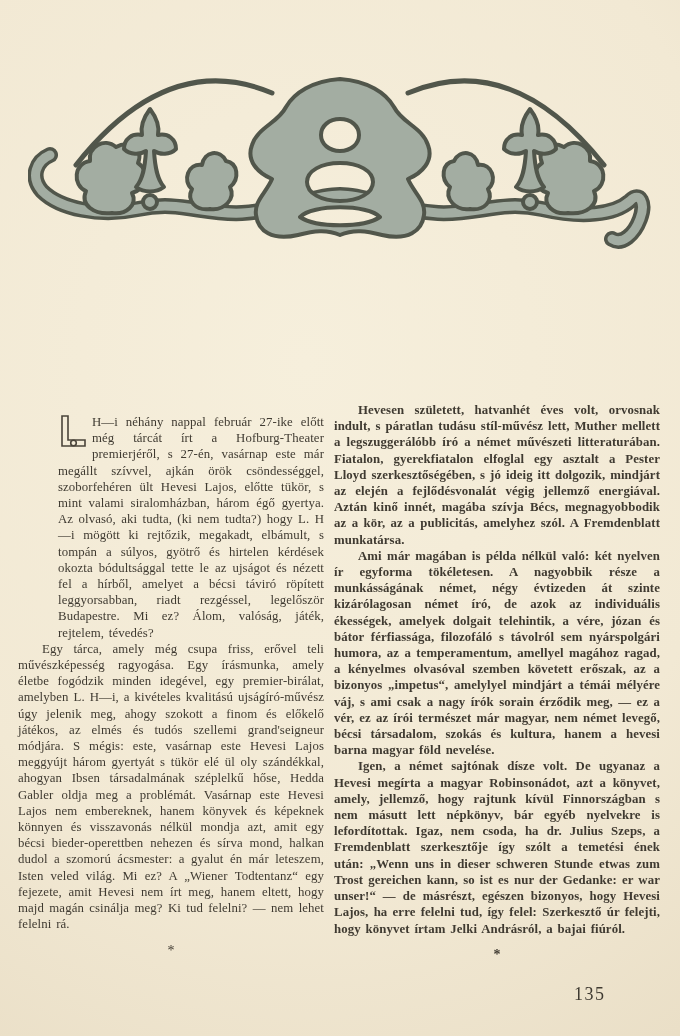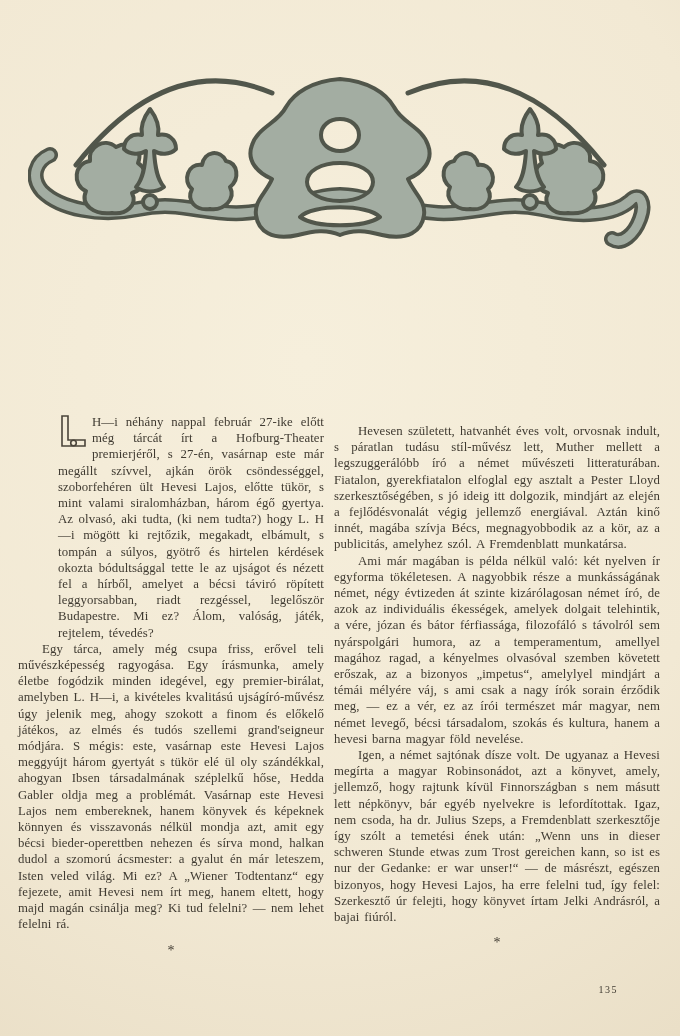--- a/index.html
+++ b/index.html
@@ -9,31 +9,31 @@
     background:radial-gradient(120% 90% at 45% 35%, #f6efdc 0%, #f2e9d4 55%, #eadfc7 85%, #e0d5b8 100%);
   }
   .ornament{position:absolute;left:28px;top:50px;width:624px;height:220px;}
   .blob{fill:#a3ada2;stroke:#51564b;stroke-width:4;stroke-linejoin:round;}
   .thinarc{fill:none;stroke:#51564b;stroke-width:5;stroke-linecap:round;}
   .ribbon-dark{fill:none;stroke:#51564b;stroke-width:16;stroke-linecap:round;stroke-linejoin:round;}
   .ribbon-light{fill:none;stroke:#a3ada2;stroke-width:9;stroke-linecap:round;stroke-linejoin:round;}
   .crown{fill:#a3ada2;stroke:#51564b;stroke-width:4;stroke-linejoin:round;fill-rule:evenodd;}
   .col{position:absolute;color:#3f3a31;}
   .col-left{left:18px;top:414px;width:306px;}
-  .col-right{left:334px;top:423px;width:326px;}
+  .col-right{left:334px;top:402px;width:326px;font-weight:bold;}
   .heading{margin:0 0 26px 0;font-family:"Liberation Sans",sans-serif;font-weight:500;
     font-size:15.5px;letter-spacing:2.6px;color:#48423a;}
   .heading span{display:inline-block;transform:scaleY(1.22);transform-origin:left top;}
   .col p{margin:0;text-align:justify;text-indent:24px;
     font-size:12.8px;line-height:16.2px;word-spacing:1.5px;letter-spacing:0.1px;color:#3f3a31;}
   .col p.first{text-indent:0;margin-left:40px;}
   .dropcap{float:left;width:30px;height:34px;margin:1px 4px 0 0;}
   .divider{margin-top:10px;text-align:center;font-size:14px;color:#3f3a31;}
-  .pageno{position:absolute;left:574px;top:984px;width:44px;font-size:10px;
-    letter-spacing:1.5px;color:#3f3a31;text-align:right;}
+  .pageno{position:absolute;left:574px;top:984px;width:44px;font-size:18px;
+    letter-spacing:1.5px;color:#3f3a31;}
 </style>
 </head>
 <body>
 
 <div class="page">
 
   <svg class="ornament" viewBox="0 0 624 218" xmlns="http://www.w3.org/2000/svg" aria-hidden="true">
     <defs>
       <g id="side-cluster">
         <path class="thinarc" d="M244,42 Q140,-2 48,114"></path>

